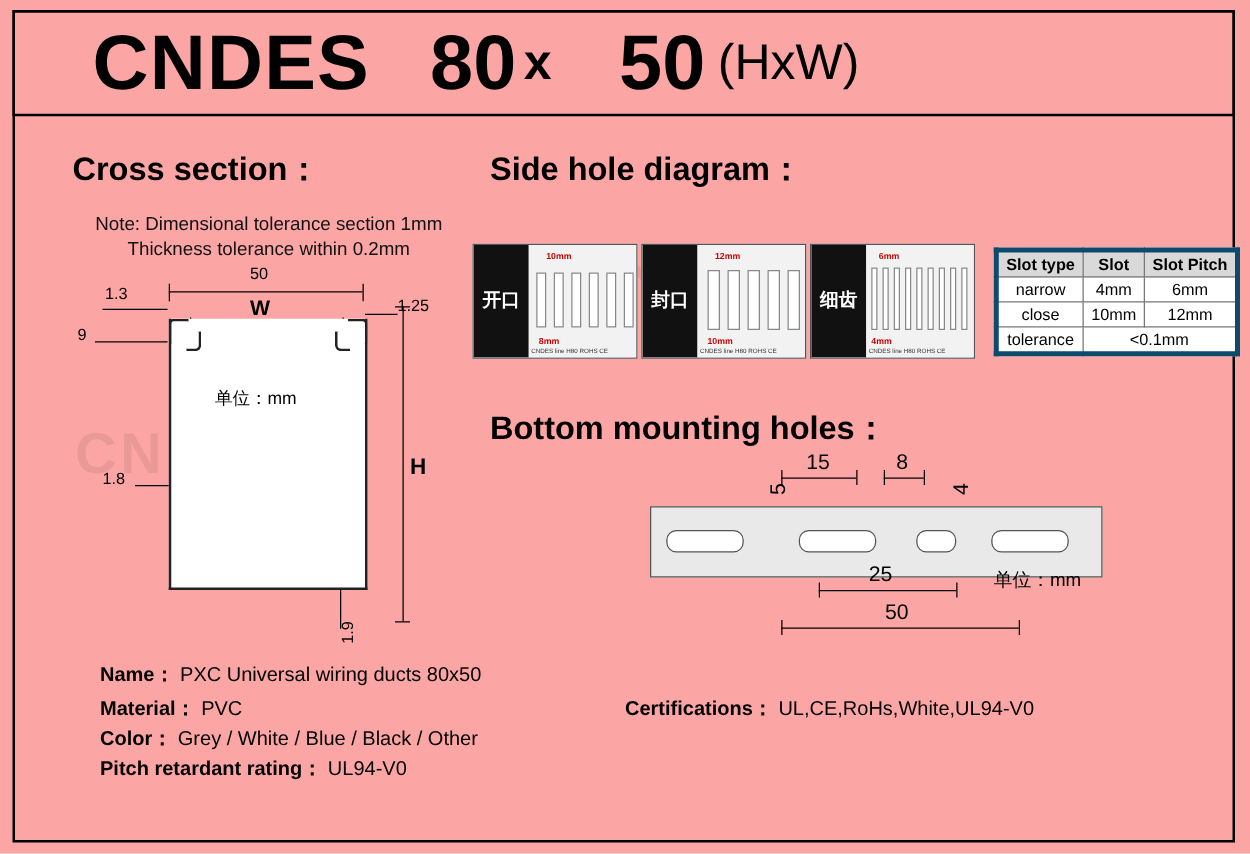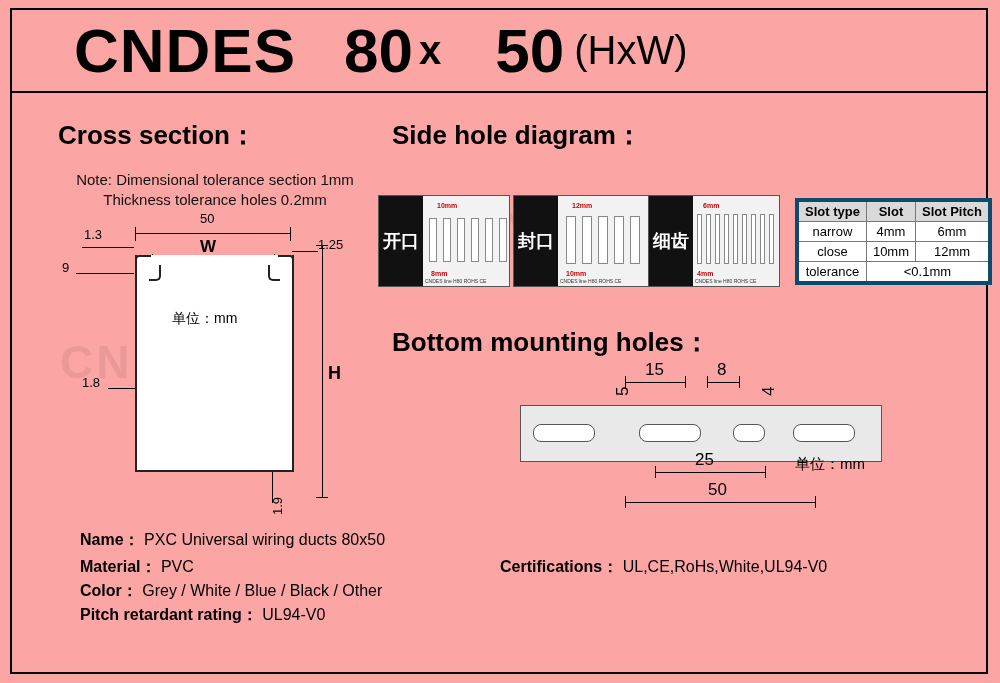--- a/index.html
+++ b/index.html
@@ -30,21 +30,21 @@
   .duct:before{left:-2px;border-right:none;border-radius:4px 0 0 0;}
   .duct:after{right:-2px;border-left:none;border-radius:0 4px 0 0;}
   .lipL,.lipR{position:absolute;top:10px;width:10px;height:14px;border:2px solid #222;}
   .lipL{left:12px;border-left:none;border-top:none;border-radius:0 0 5px 0;}
   .lipR{right:12px;border-right:none;border-top:none;border-radius:0 0 0 5px;}
 
   .unit-mm{position:absolute;font-size:14px;}
 
   
   .sh{position:absolute;top:195px;width:130px;height:90px;border:1px solid #555;background:#fff;overflow:hidden;}
-  .sh .black{position:absolute;left:0;top:0;width:44px;height:100%;background:#111;color:#fff;font-size:18px;font-weight:bold;display:flex;align-items:center;justify-content:center;text-align:center;line-height:1.05;}
+  .sh .black{position:absolute;left:0;top:0;width:44px;height:100%;background:#111;color:#fff;font-size:15px;font-weight:bold;display:flex;align-items:center;justify-content:center;text-align:center;line-height:1.05;}
   .sh .pic{position:absolute;left:44px;top:0;right:0;bottom:0;background:#f2f2f2;}
   .slotbar{position:absolute;background:#fff;border:1px solid #888;}
   .shcap{position:absolute;bottom:2px;left:46px;font-size:5px;color:#333;white-space:nowrap;}
   .dimred{position:absolute;color:#c00;font-size:7px;font-weight:bold;}
 
   
   table.slot{position:absolute;left:795px;top:198px;border-collapse:collapse;border:4px solid #0c4a6e;font-size:13px;background:#fff;}
   table.slot th{background:#d9d9d9;border:1px solid #777;padding:2px 6px;font-weight:bold;text-align:center;}
   table.slot td{border:1px solid #777;padding:2px 6px;text-align:center;}
 
@@ -67,21 +67,21 @@
   <div class="titlebar">
     <span class="brand">CNDES</span>
     <span class="dim-big">80</span>
     <span class="dim-x">x</span>
     <span class="dim-big">50</span>
     <span class="hxw">(HxW)</span>
   </div>
 
   <div class="sec-title" style="left:58px;top:118px;">Cross section：</div>
   <div class="note" style="left:50px;top:170px;width:330px;">Note: Dimensional tolerance section 1mm</div>
-  <div class="note" style="left:50px;top:190px;width:330px;">Thickness tolerance holes 0.2mm</div>
+  <div class="note" style="left:50px;top:190px;width:330px;">Thickness tolerance within 0.2mm</div>
 
   <div class="wm" style="left:60px;top:335px;">CNDES</div>
 
   <div class="cs">
 
     <div class="lbl" style="left:140px;top:-4px;">50</div>
     <div class="ln hline" style="left:75px;top:18px;width:155px;"></div>
     <div class="ln vline" style="left:75px;top:12px;height:14px;"></div>
     <div class="ln vline" style="left:230px;top:12px;height:14px;"></div>
 
@@ -133,21 +133,21 @@
       <div class="slotbar" style="left:34px;top:22px;width:6px;height:42px;"></div>
       <div class="slotbar" style="left:48px;top:22px;width:6px;height:42px;"></div>
       <div class="slotbar" style="left:62px;top:22px;width:6px;height:42px;"></div>
       <div class="slotbar" style="left:76px;top:22px;width:6px;height:42px;"></div>
     </div>
     <div class="dimred" style="left:58px;top:6px;"><span>10</span><span>mm</span></div>
     <div class="dimred" style="left:52px;top:74px;"><span>8</span><span>mm</span></div>
     <div class="shcap">CNDES line H80 ROHS CE</div>
   </div>
 
-  <div class="sh" style="left:513px;padding-left:36px;">
+  <div class="sh" style="left:513px;">
     <div class="black">封口</div>
     <div class="pic">
       <div class="slotbar" style="left:8px;top:20px;width:8px;height:46px;"></div>
       <div class="slotbar" style="left:24px;top:20px;width:8px;height:46px;"></div>
       <div class="slotbar" style="left:40px;top:20px;width:8px;height:46px;"></div>
       <div class="slotbar" style="left:56px;top:20px;width:8px;height:46px;"></div>
       <div class="slotbar" style="left:72px;top:20px;width:8px;height:46px;"></div>
     </div>
     <div class="dimred" style="left:58px;top:6px;"><span>12</span><span>mm</span></div>
     <div class="dimred" style="left:52px;top:74px;"><span>10</span><span>mm</span></div>

